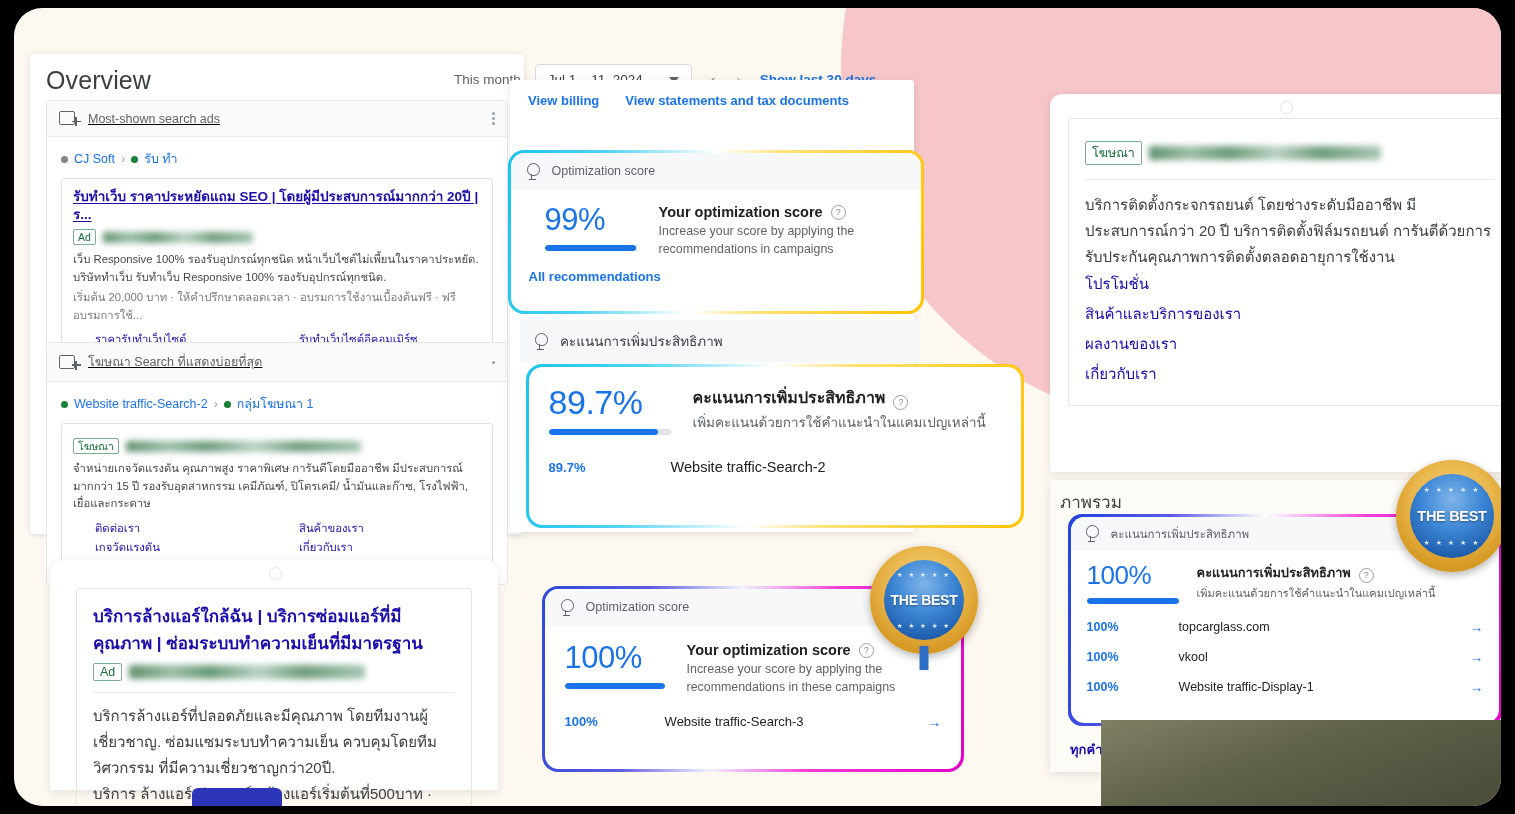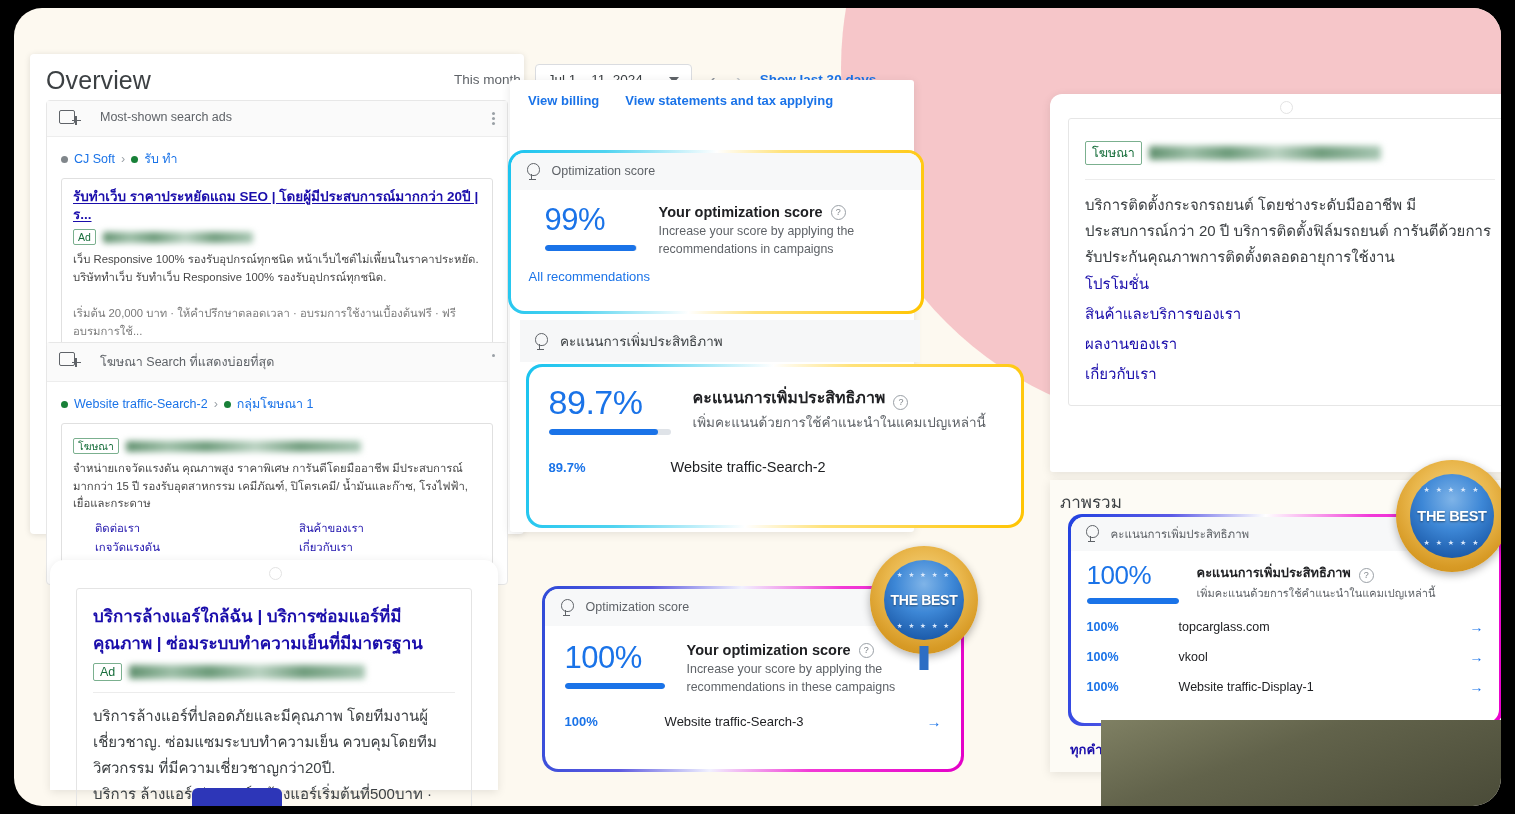--- a/index.html
+++ b/index.html
@@ -21,21 +21,21 @@
   
   .panel{position:absolute;background:#fff;box-shadow:0 2px 10px rgba(0,0,0,.10);}
   .dot-notch{position:absolute;left:50%;top:7px;width:11px;height:11px;margin-left:-5px;border:1.4px solid #e3e3e3;border-radius:50%;}
 
   
   #left-panel{left:16px;top:46px;width:494px;height:480px;background:#fff;border-radius:4px;
      box-shadow:0 1px 6px rgba(0,0,0,.12);}
   .ov-title{position:absolute;left:16px;top:12px;font-size:25px;color:#3c4043;font-weight:400;letter-spacing:.1px;}
 
   .card-box{position:absolute;left:16px;right:16px;background:#fff;border:1px solid #e7e7e7;border-radius:4px;}
-  .card-head{display:flex;align-items:flex-start;gap:23px;padding:9px 12px;background:#fafafa;border-bottom:1px solid #ededed;}
+  .card-head{display:flex;align-items:center;gap:11px;padding:9px 12px;background:#fafafa;border-bottom:1px solid #ededed;text-decoration:underline;}
   .card-head .ttl{font-size:12.5px;color:#5f6368;}
   .kebab{margin-left:auto;color:#9aa0a6;font-size:15px;line-height:9px;letter-spacing:0;}
   .kebab i{display:block;width:3px;height:3px;background:#9aa0a6;border-radius:50%;margin:2px 0;}
 
   .crumbs{display:flex;align-items:center;gap:6px;font-size:12.5px;color:#1a73e8;padding:12px 14px 9px;}
   .crumbs .cdot{width:7px;height:7px;border-radius:50%;display:inline-block;}
   .crumbs .sep{color:#9aa0a6;}
 
   .adbox{margin:0 14px 14px;border:1px solid #e0e0e0;border-radius:3px;padding:9px 11px 11px;}
   .ad-title{font-size:13.5px;line-height:1.35;color:#1a0dab;font-weight:700;text-decoration:underline;text-underline-offset:2px;}
@@ -74,21 +74,21 @@
   .os-score.big{font-size:34px;font-weight:500;}
   .bar{height:6px;border-radius:4px;background:#dfe3e8;margin-top:9px;overflow:hidden;}
   .bar > i{display:block;height:100%;background:#1a73e8;border-radius:4px;}
   .os-h{font-size:14.5px;color:#202124;font-weight:700;display:flex;align-items:flex-end;gap:8px;}
   .os-sub{font-size:12.4px;color:#5f6368;line-height:1.45;margin-top:3px;}
   .qmark{width:13px;height:13px;border:1.2px solid #9aa0a6;border-radius:50%;font-size:9px;line-height:12px;text-align:center;color:#80868b;font-weight:400;flex:none;}
   .os-foot{display:flex;align-items:center;padding:12px 18px 14px;font-size:13px;}
   .os-foot .pct{color:#1a73e8;font-weight:700;width:108px;flex:none;}
   .os-foot .nm{color:#202124;}
   .os-foot .arr{margin-left:auto;color:#1a73e8;font-size:15px;}
-  .allrec{padding:6px 18px 15px;font-size:13px;color:#1a73e8;font-weight:400;}
+  .allrec{padding:6px 18px 15px;font-size:13px;color:#1a73e8;font-weight:700;}
 
   
   #thai-head{position:absolute;left:506px;top:312px;width:400px;display:flex;align-items:center;gap:11px;
     padding:10px 14px;background:#f6f7f8;box-sizing:border-box;}
   #thai-head .ttl{font-size:13.5px;color:#3c4043;}
 
   
   .bulb{width:15px;height:17px;position:relative;flex:none;}
   .bulb .b{position:absolute;left:1px;top:0;width:11px;height:11px;border:1.5px solid #5f6368;border-radius:50% 50% 45% 45%;}
   .bulb .s{position:absolute;left:5.2px;top:11px;width:3.4px;height:5px;border-left:1.5px solid #5f6368;}
@@ -171,21 +171,21 @@
           <span class="cdot" style="background:#188038"></span>
           <span>รับ ทำ</span>
         </div>
         <div class="adbox">
           <div class="ad-title">รับทำเว็บ ราคาประหยัดแถม SEO | โดยผู้มีประสบการณ์มากกว่า 20ปี | ร...</div>
           <div class="ad-urlrow">
             <span class="ad-badge">Ad</span>
             <span class="blururl" style="width:150px"></span>
           </div>
           <div class="ad-desc">เว็บ Responsive 100% รองรับอุปกรณ์ทุกชนิด หน้าเว็บไซต์ไม่เพี้ยนในราคาประหยัด. บริษัททำเว็บ รับทำเว็บ Responsive 100% รองรับอุปกรณ์ทุกชนิด.</div>
-          <div class="ad-desc" style="color:#7b7b7b;margin-top:19px">เริ่มต้น 20,000 บาท · ให้คำปรึกษาตลอดเวลา · อบรมการใช้งานเบื้องต้นฟรี · ฟรีอบรมการใช้...</div>
+          <div class="ad-desc" style="color:#7b7b7b;margin-top:3px">เริ่มต้น 20,000 บาท · ให้คำปรึกษาตลอดเวลา · อบรมการใช้งานเบื้องต้นฟรี · ฟรีอบรมการใช้...</div>
           <div class="ad-links">
             <span>ราคารับทำเว็บไซต์</span>
             <span>รับทำเว็บไซต์อีคอมเมิร์ซ</span>
             <span>เว็บไซต์ Responsive 100 %</span>
             <span>รับพัฒนาเว็บไซต์บริษัท</span>
           </div>
         </div>
       </div>
 
       <div class="card-box" style="top:288px;">
@@ -230,21 +230,21 @@
         <span class="caret"></span>
       </span>
       <span class="navarrow">‹</span>
       <span class="navarrow dim">›</span>
       <span class="tb-link">Show last 30 days</span>
     </div>
 
     <div class="panel" id="mid-panel">
       <div class="billing-row">
         <span>View billing</span>
-        <span>View statements and tax applying</span>
+        <span>View statements and tax documents</span>
       </div>
     </div>
 
     <div class="gcard cy" style="left:494px;top:142px;width:416px;height:164px;">
       <div class="inner">
         <div class="os-head">
           <span class="bulb">
               <span class="b"></span>
               <span class="s"></span>
               <span class="l"></span>

